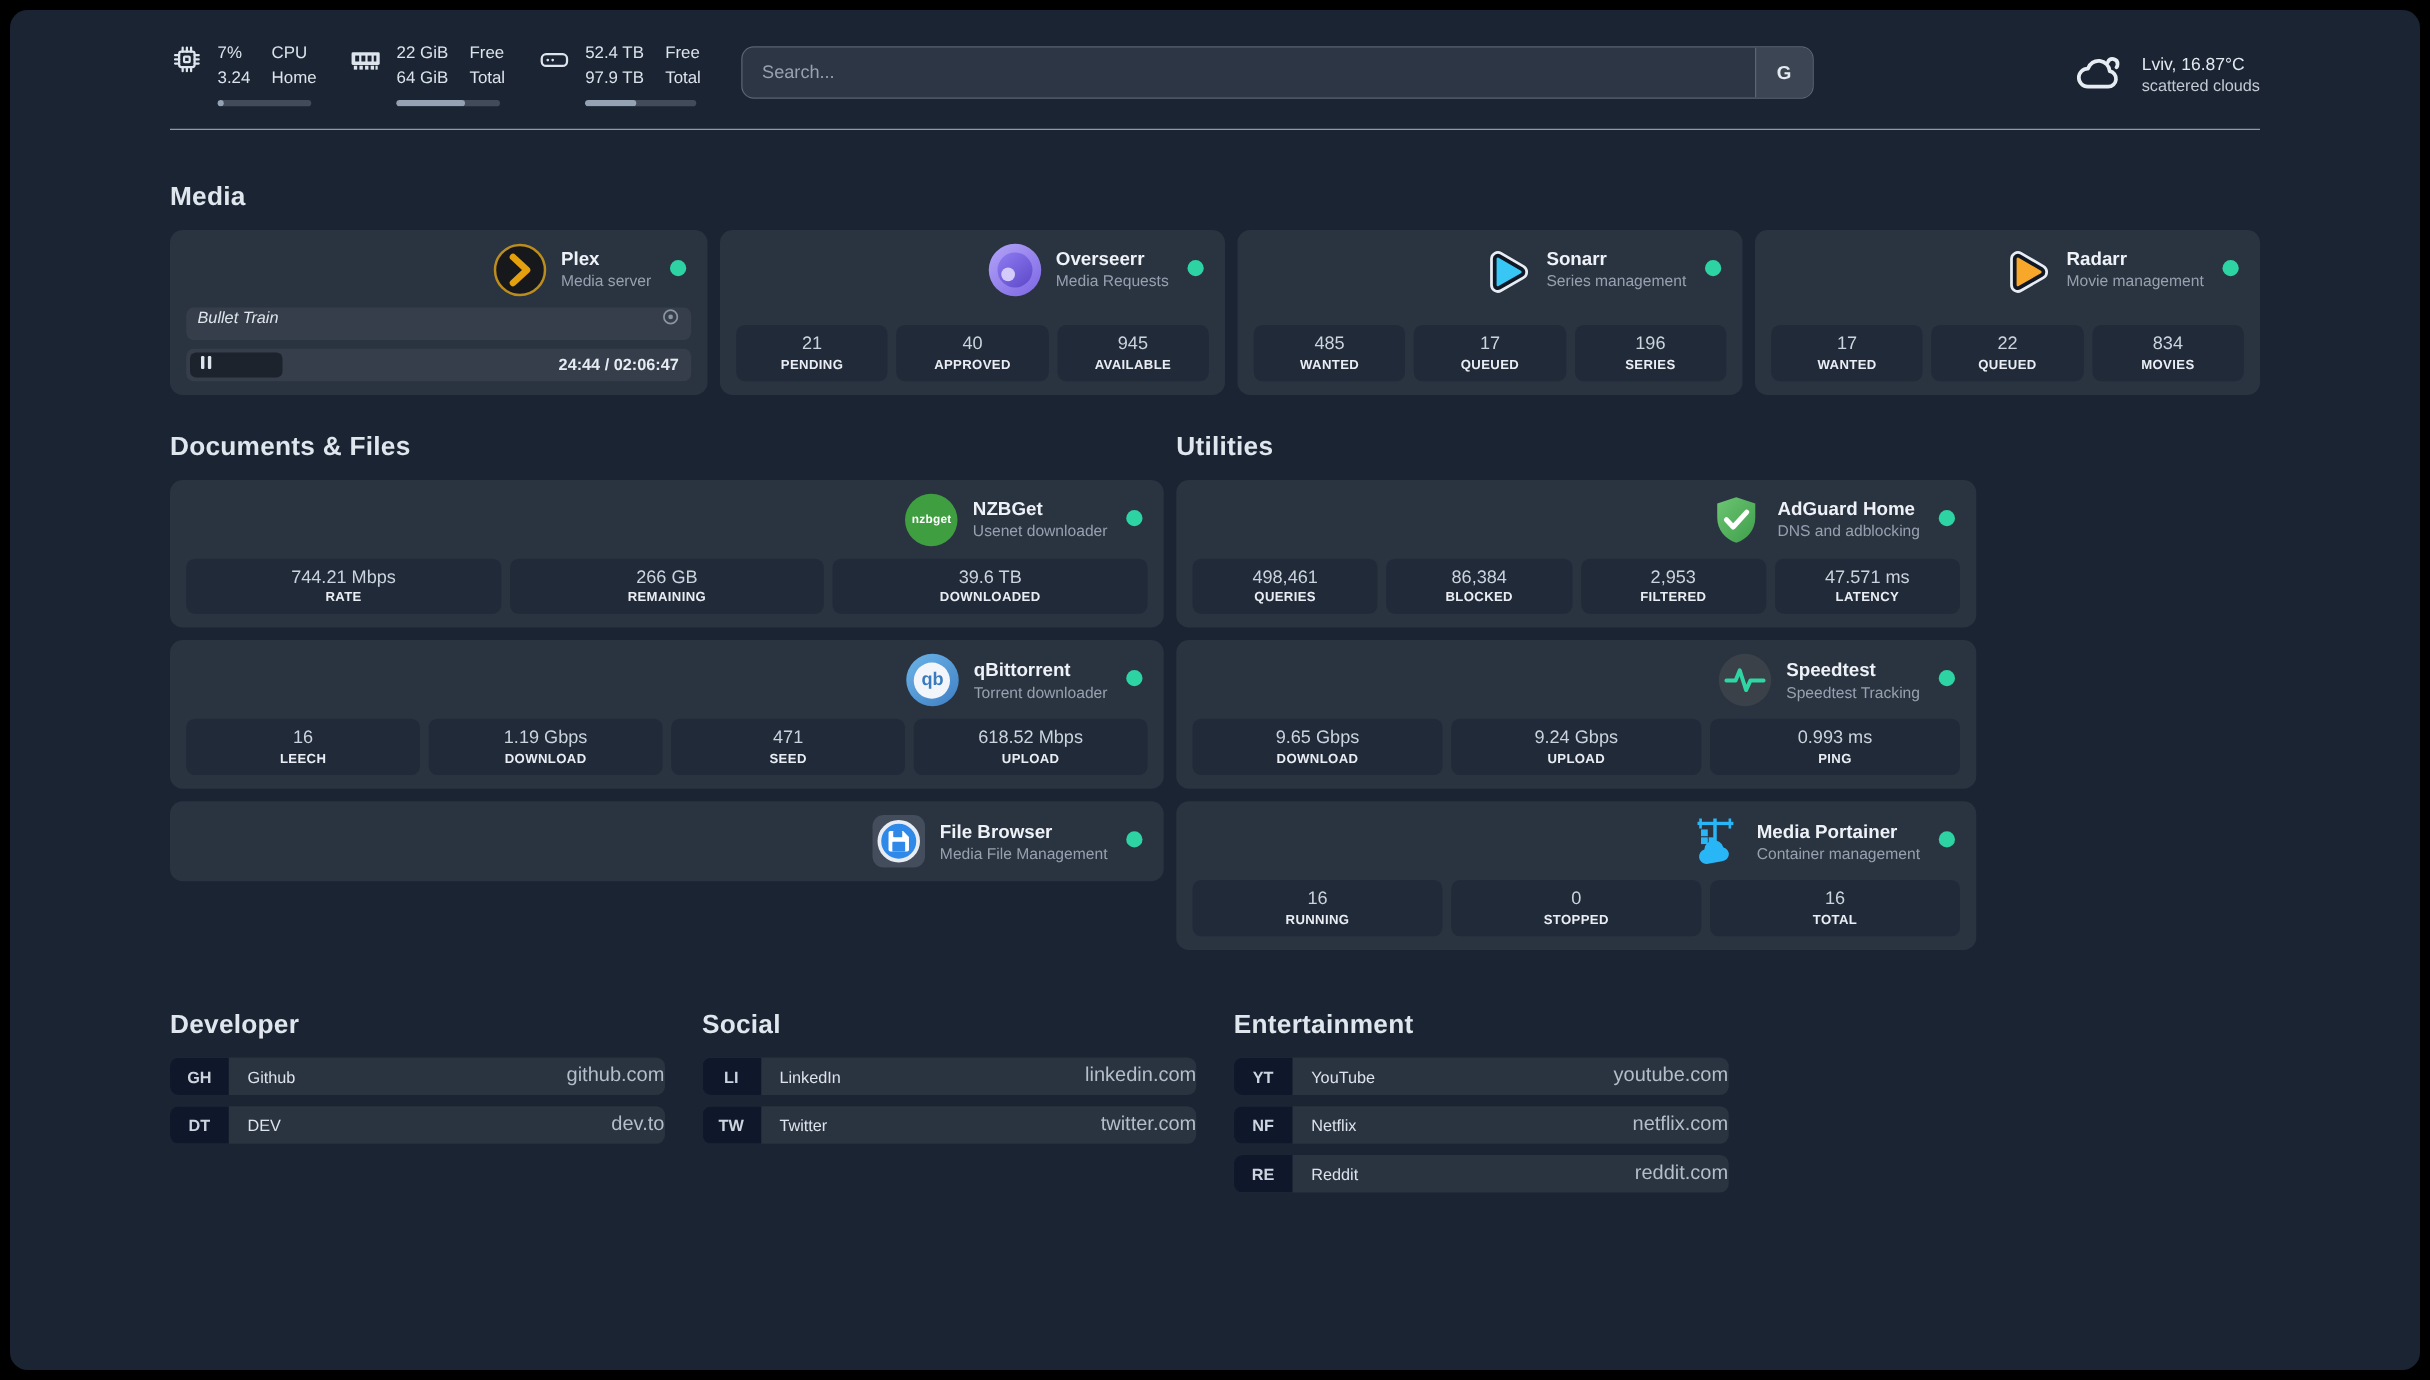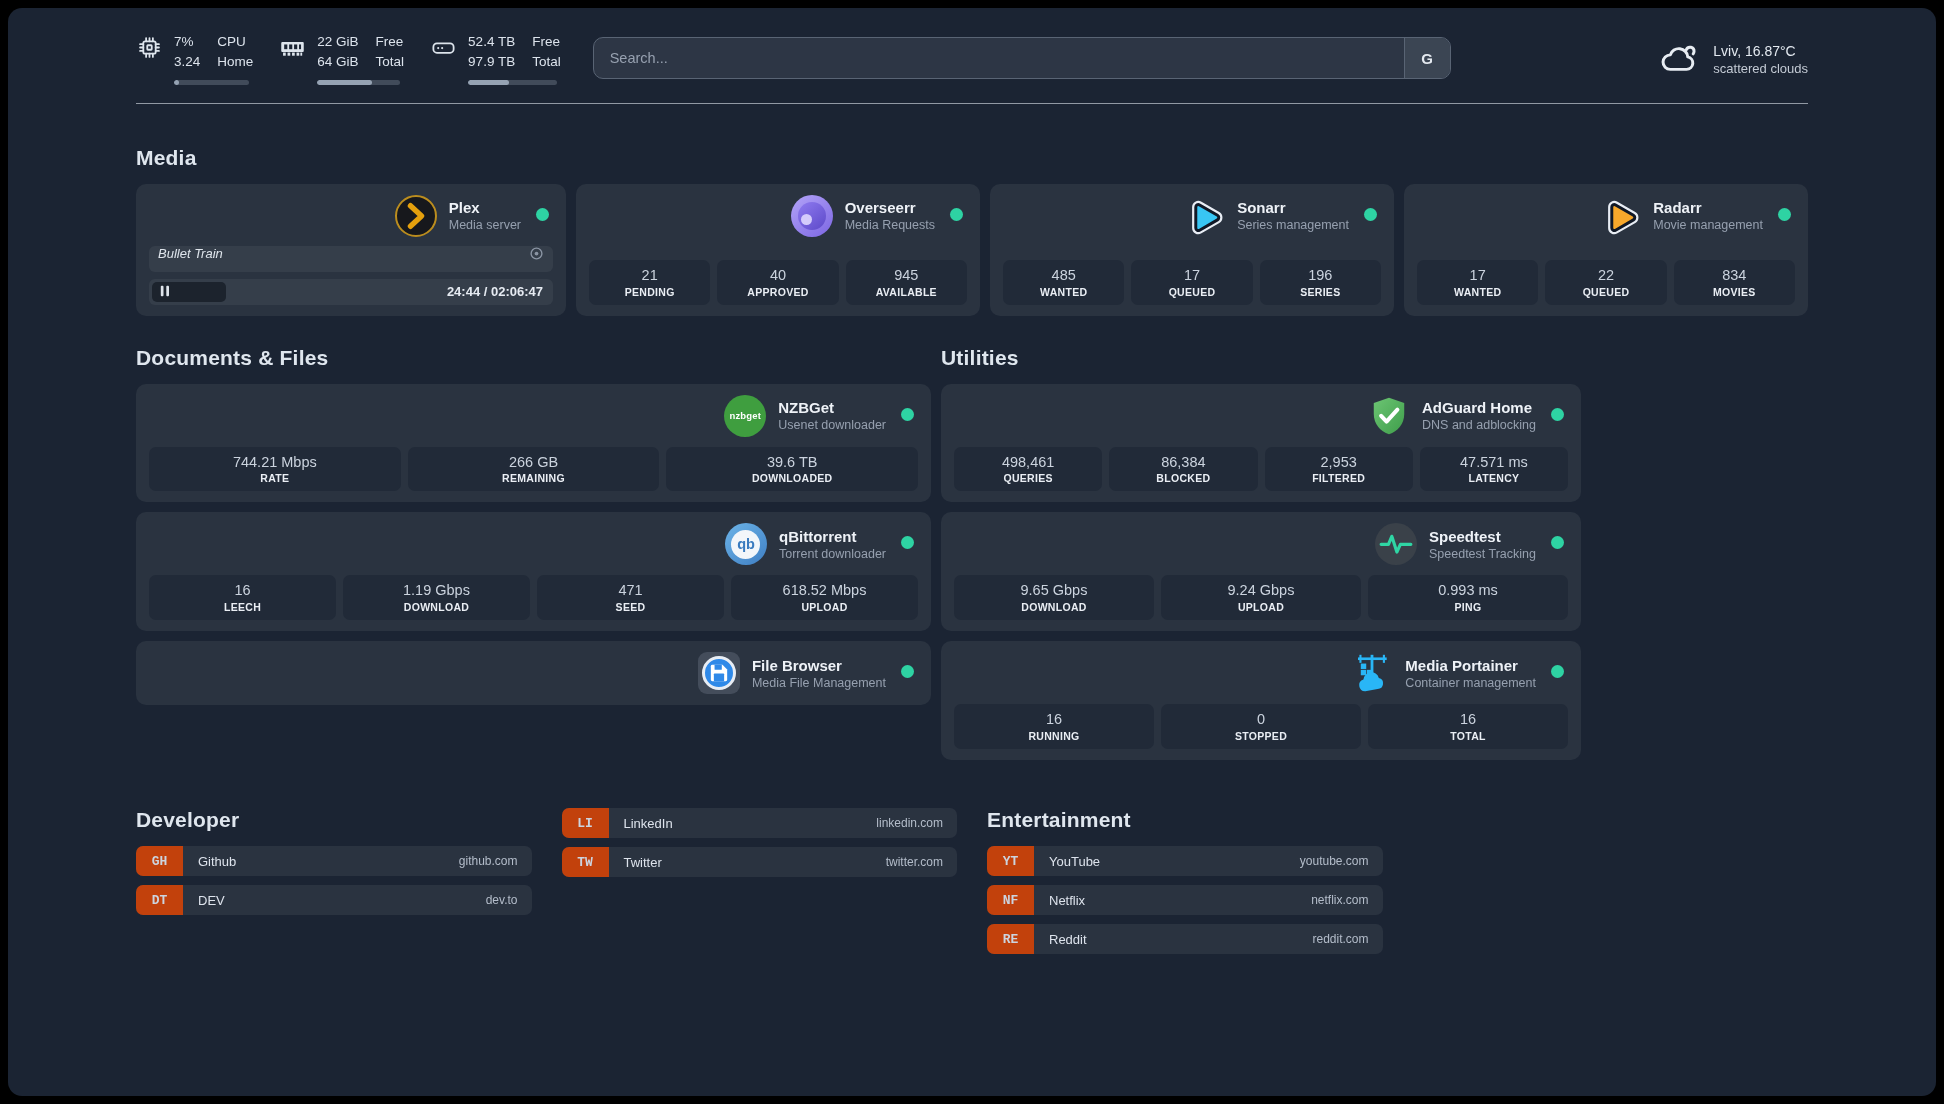--- a/index.html
+++ b/index.html
@@ -81,23 +81,23 @@
   .nzb-text { color:#fff; font-size:9.5px; font-weight:700; letter-spacing:.2px; }
   .qb-bg { background:linear-gradient(140deg,#6cb4e8,#3f7fc4); }
   .qb-inner { width:29px; height:29px; border-radius:50%; background:#f2f6fa; color:#3a7bbf; font-weight:700; font-size:14.5px; display:flex; align-items:center; justify-content:center; }
   .st-bg { background:#3a4149; }
   .fb-bg { background:#2f89e8; border:3px solid #e8edf4; }
   .icon-sq { width:42px; height:42px; border-radius:9px; background:#444d5b; display:flex; align-items:center; justify-content:center; }
 
   
   .bookmarks { margin-top:48px; display:grid; grid-template-columns:repeat(4,1fr); gap:30px; padding-bottom:30px; }
   .bm-item { display:flex; align-items:center; height:30px; border-radius:7px; overflow:hidden; background:#2a3340; margin-bottom:9px; cursor:pointer; }
-  .bm-abbr { width:47px; align-self:stretch; background:#c2410c; display:flex; align-items:center; justify-content:center; font-size:13px; font-weight:600; color:#ccd4df; flex:none;font-family:Liberation Mono, monospace; }
+  .bm-abbr { width:47px; align-self:stretch; background:#0f172a; display:flex; align-items:center; justify-content:center; font-size:13px; font-weight:600; color:#ccd4df; flex:none; }
   .bm-name { padding-left:15px; font-size:13px; color:#dde3ec; }
-  .bm-url { margin-left:auto; padding-right:14px; font-size:12px; color:#b4bdca; }
+  .bm-url { margin-left:auto; font-size:16px; color:#b4bdca; }
 </style>
 </head>
 <body>
 
 <div class="frame">
 
   <div class="header">
     <div class="resources">
 
       <div class="res">
@@ -532,20 +532,21 @@
             <span class="bm-url">github.com</span>
           </div>
           <div class="bm-item">
             <span class="bm-abbr">DT</span>
             <span class="bm-name">DEV</span>
             <span class="bm-url">dev.to</span>
           </div>
         </div>
     </section>
     <section>
+      <h2 class="sec-title">Social</h2>
       <div>
           <div class="bm-item">
             <span class="bm-abbr">LI</span>
             <span class="bm-name">LinkedIn</span>
             <span class="bm-url">linkedin.com</span>
           </div>
           <div class="bm-item">
             <span class="bm-abbr">TW</span>
             <span class="bm-name">Twitter</span>
             <span class="bm-url">twitter.com</span>

